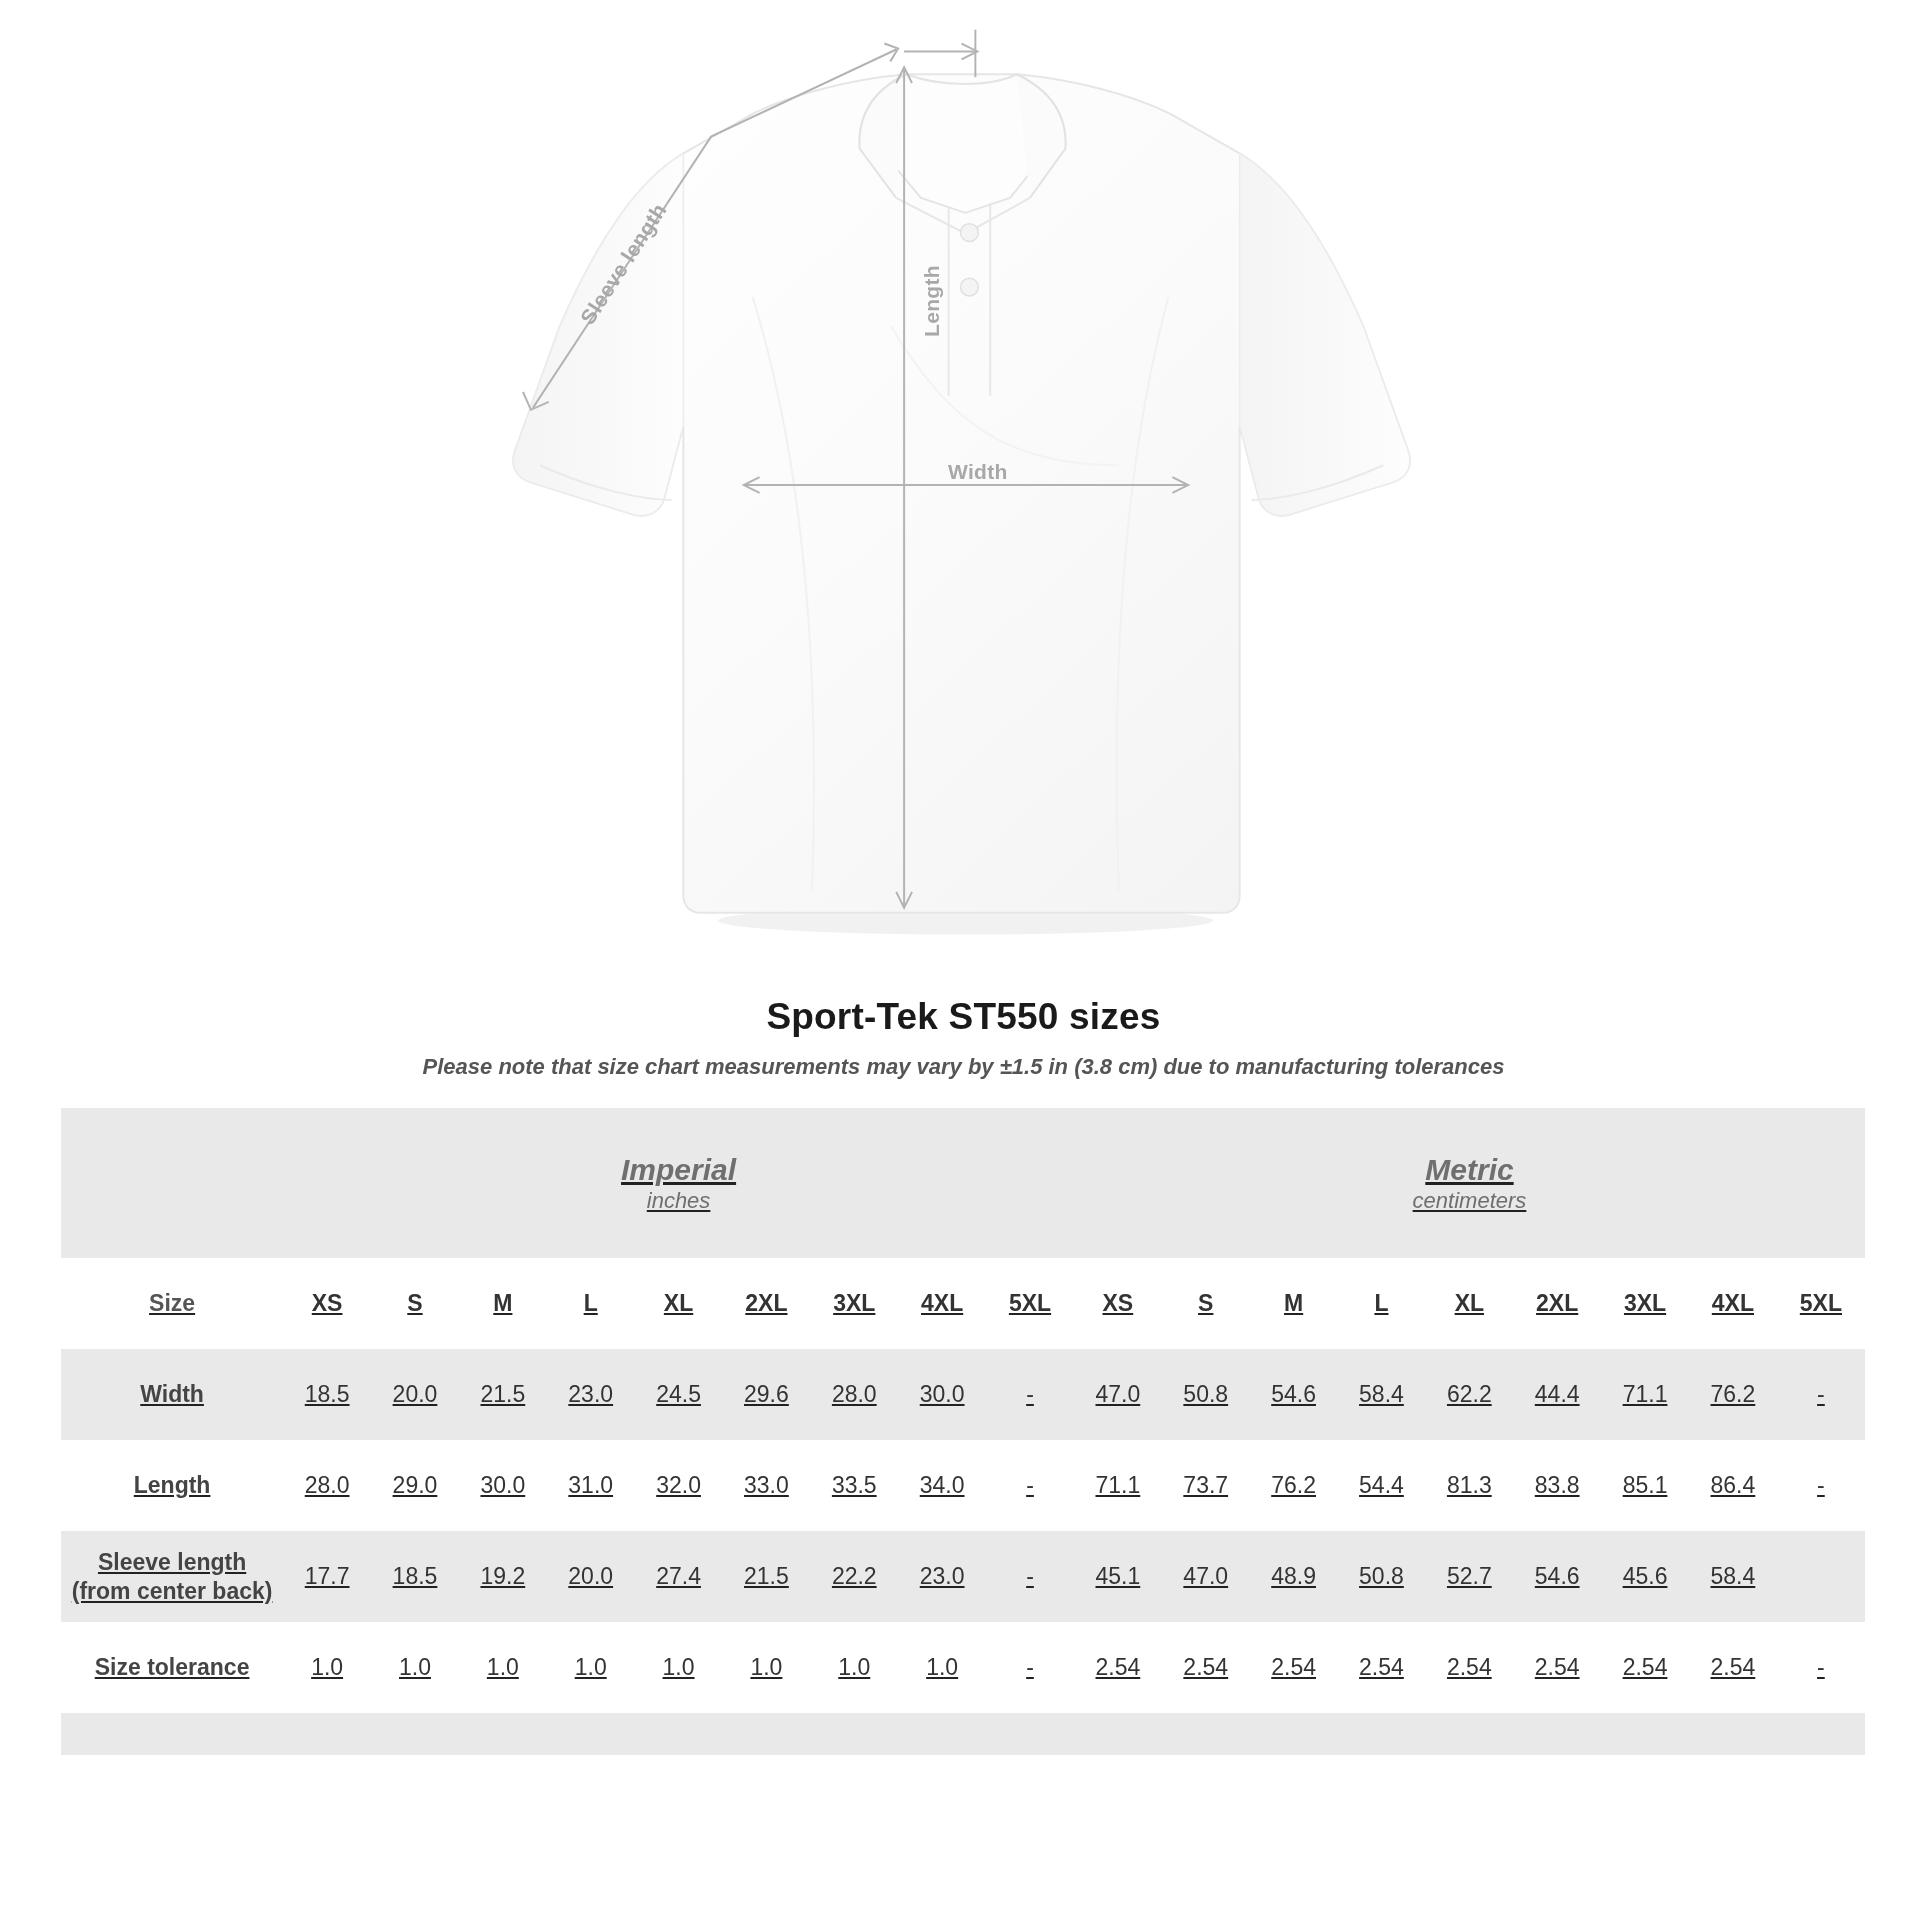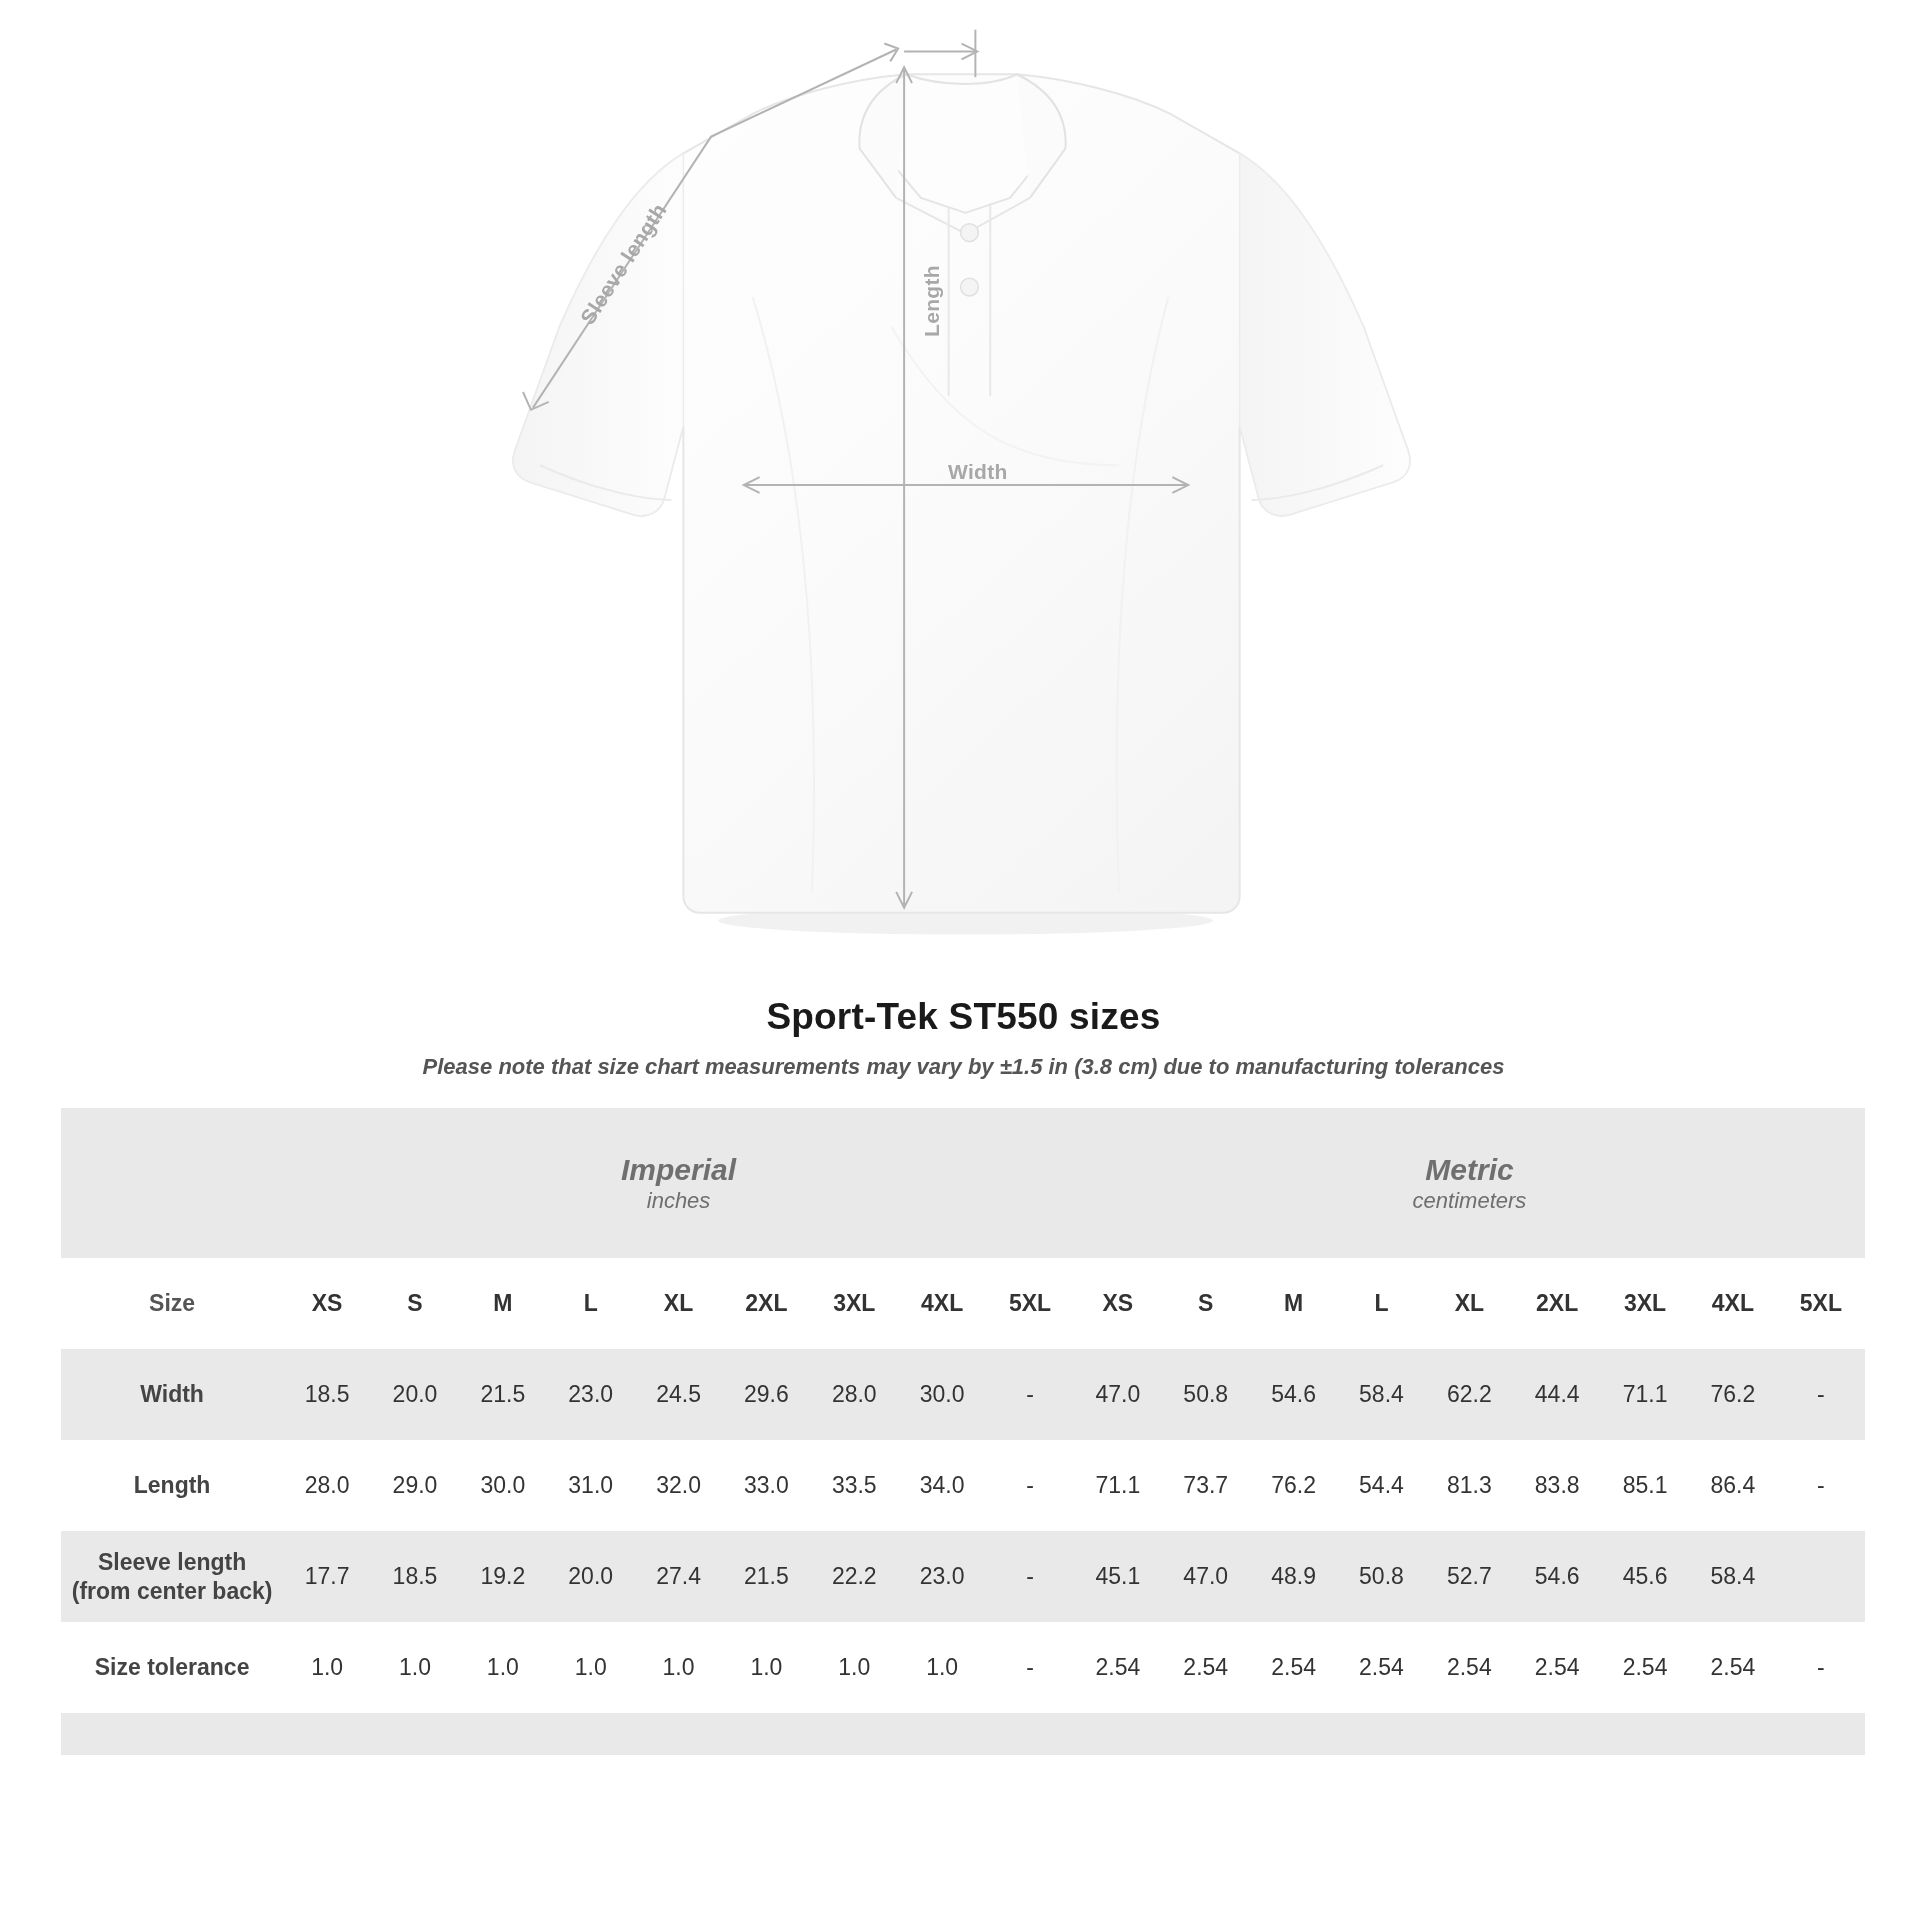--- a/index.html
+++ b/index.html
@@ -72,20 +72,21 @@
     font-style: italic;
     color: #555;
     margin-top: 16px;
     font-weight: bold;
   }
 
   
   .table-area {
     margin: 28px 61px 0 61px;
     width: 1804px;
+    text-decoration: underline;
   }
   table.size-table {
     border-collapse: collapse;
     width: 1804px;
     table-layout: fixed;
   }
   table.size-table td, table.size-table th {
     padding: 0;
     text-align: center;
     vertical-align: middle;

